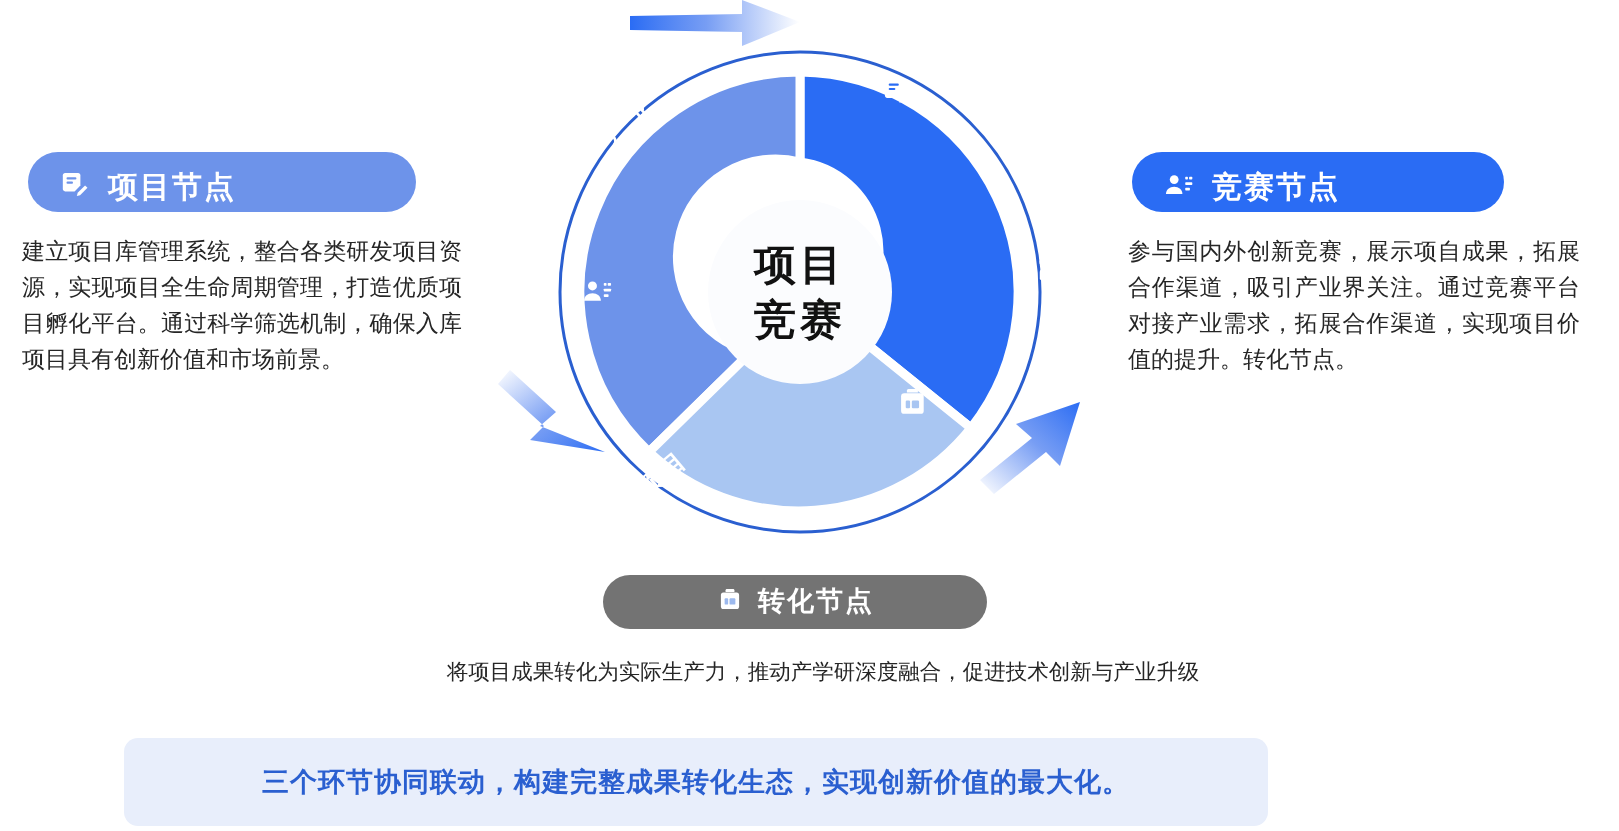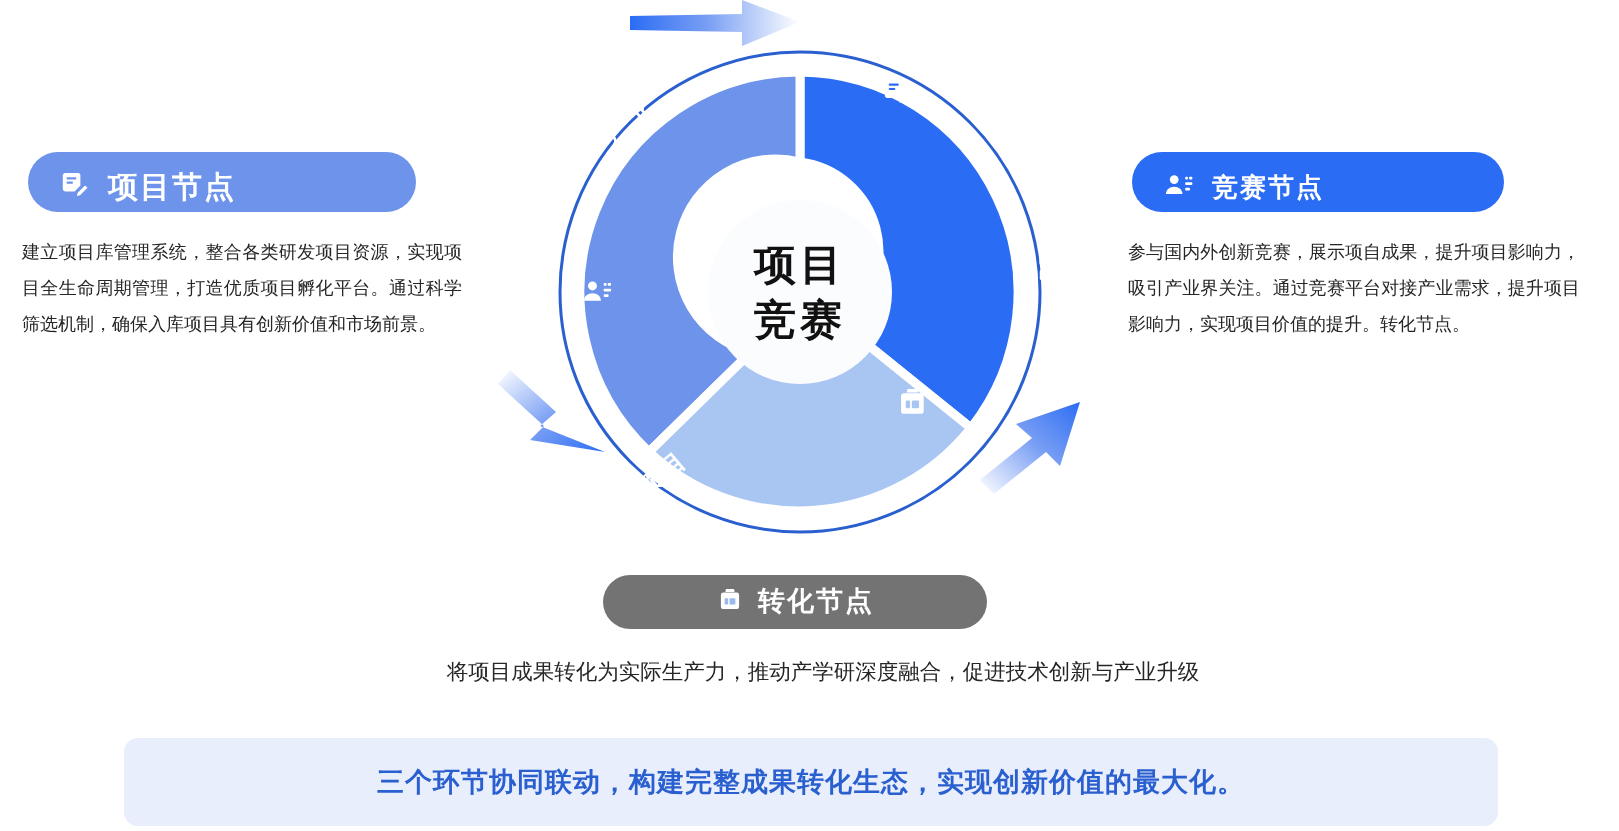--- a/index.html
+++ b/index.html
@@ -40,36 +40,36 @@
     width: 388px; height: 60px;
     background: #6d93ea;
   }
   #badge-project .badge-label { font-size: 30px; }
 
   #badge-competition {
     left: 1132px; top: 152px;
     width: 372px; height: 60px;
     background: #2a6cf4;
   }
-  #badge-competition .badge-label { font-size: 26px; }
+  #badge-competition .badge-label { font-size: 30px; }
 
   #badge-transform {
     left: 603px; top: 575px;
     width: 384px; height: 54px;
     background: #737373;
     padding: 10px 30px 12px 30px;
     justify-content: center;
     gap: 14px;
   }
   #badge-transform .badge-label { font-size: 27px; }
 
   
   .desc {
     position: absolute;
-    font-size: 18px;
+    font-size: 23px;
     line-height: 36px;
     color: #262626;
     text-align: justify;
     text-justify: inter-ideograph;
   }
   #desc-project      { left: 22px;   top: 234px; width: 440px; }
   #desc-competition  { left: 1128px; top: 234px; width: 452px; }
 
   #caption-transform {
     position: absolute;
@@ -79,21 +79,21 @@
     font-size: 21.5px;
     color: #262626;
     margin-left: 27px;
   }
 
   
   #footer-banner {
     position: absolute;
     left: 124px;
     top: 738px;
-    width: 1374px;
+    width: 1144px;
     height: 88px;
     background: #e8eefb;
     border-radius: 14px;
     display: flex;
     align-items: center;
     justify-content: center;
     box-sizing: border-box;
   }
   #footer-text {
     font-family: "Liberation Sans", "DejaVu Sans", sans-serif;
@@ -153,21 +153,21 @@
       <path fill="#ffffff" d="M2.8 18.4c0-3.2 2.6-5.2 5.8-5.2s5.8 2 5.8 5.2z"></path>
       <rect x="16.4" y="6.2" width="1.9" height="1.9" rx="0.5" fill="#ffffff"></rect>
       <rect x="19.1" y="6.2" width="2.3" height="1.9" rx="0.5" fill="#ffffff"></rect>
       <rect x="16.4" y="10.1" width="5" height="1.9" rx="0.5" fill="#ffffff"></rect>
       <rect x="16.4" y="14" width="3.3" height="1.9" rx="0.5" fill="#ffffff"></rect>
     </svg>
   </span>
   <span class="badge-label">竞赛节点</span>
 </div>
 
-<div class="desc" id="desc-competition">参与国内外创新竞赛，展示项自成果，提升项目影响力，吸引产业界关注。通过竞赛平台对接产业需求，提升项目影响力，实现项目价值的提升。转化节点。</div>
+<div class="desc" id="desc-competition">参与国内外创新竞赛，展示项自成果，拓展合作渠道，吸引产业界关注。通过竞赛平台对接产业需求，拓展合作渠道，实现项目价值的提升。转化节点。</div>
 
 <div class="badge" id="badge-transform">
   <span class="bicon">
     <svg width="28" height="28" viewBox="0 0 24 24">
       <path fill="#ffffff" d="M9.3 3.4h5.4c.6 0 1.1.5 1.1 1.1v1.4H8.2V4.5c0-.6.5-1.1 1.1-1.1z"></path>
       <rect x="4.2" y="6.4" width="15.6" height="14.2" rx="2.2" fill="#ffffff"></rect>
       <rect x="7.4" y="11.4" width="3" height="5.4" rx="0.8" fill="#9cb9ee"></rect>
       <rect x="11.6" y="11.4" width="5" height="5.4" rx="0.8" fill="#9cb9ee"></rect>
     </svg>
   </span>

